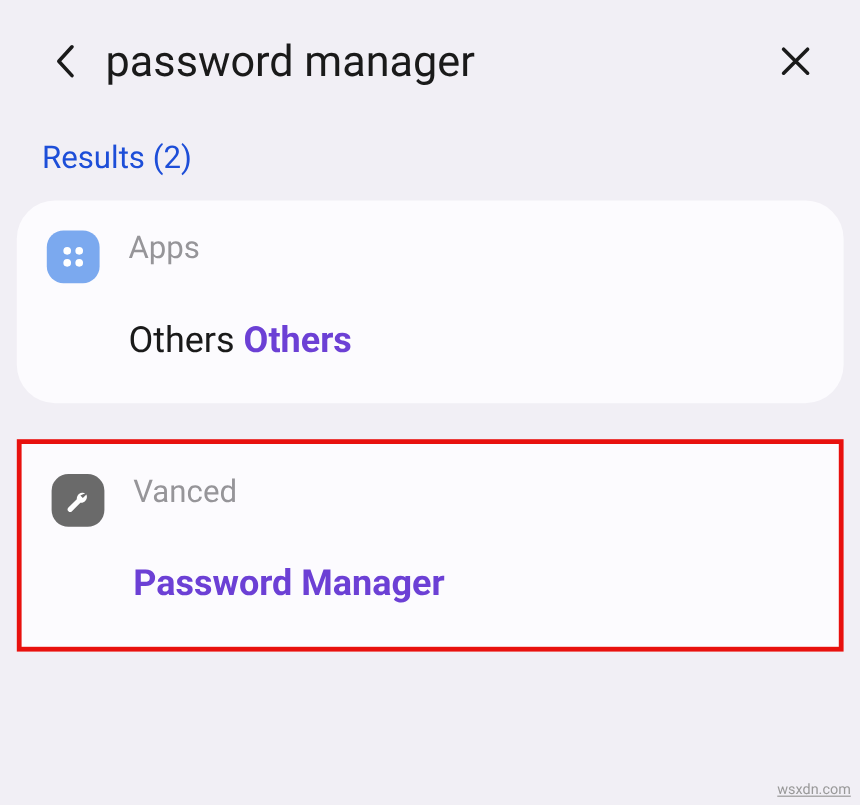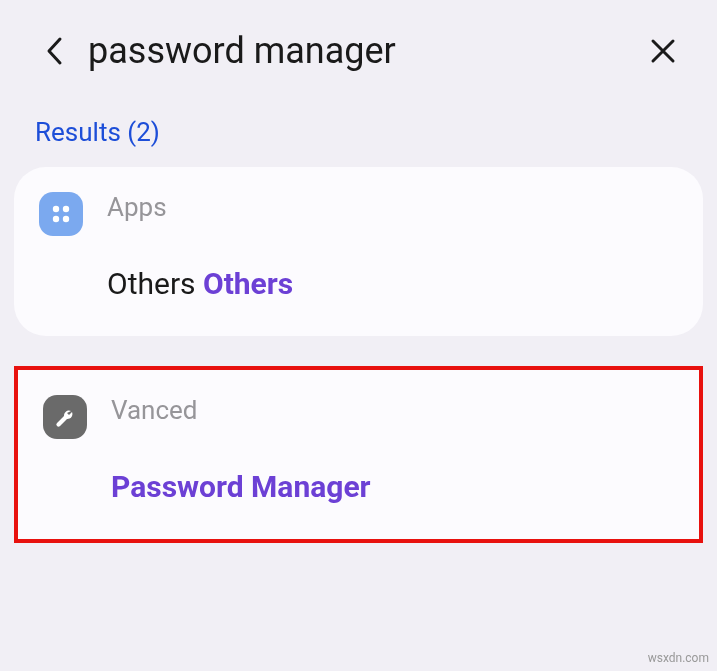--- a/index.html
+++ b/index.html
@@ -104,20 +104,21 @@
       font-size: 30px;
       color: #6c40d5;
       font-weight: 700;
     }
     .watermark {
       position: absolute;
       bottom: 6px;
       right: 8px;
       font-size: 12px;
       color: #999;
+      text-decoration: underline;
     }
   </style>
 </head>
 <body>
 
 <div class="header">
   <div class="back-icon">
     <svg width="18" height="30" viewBox="0 0 18 30" fill="none">
       <path d="M15 3 L4 15 L15 27" stroke="#1a1a1a" stroke-width="3" stroke-linecap="round" stroke-linejoin="round"></path>
     </svg>

